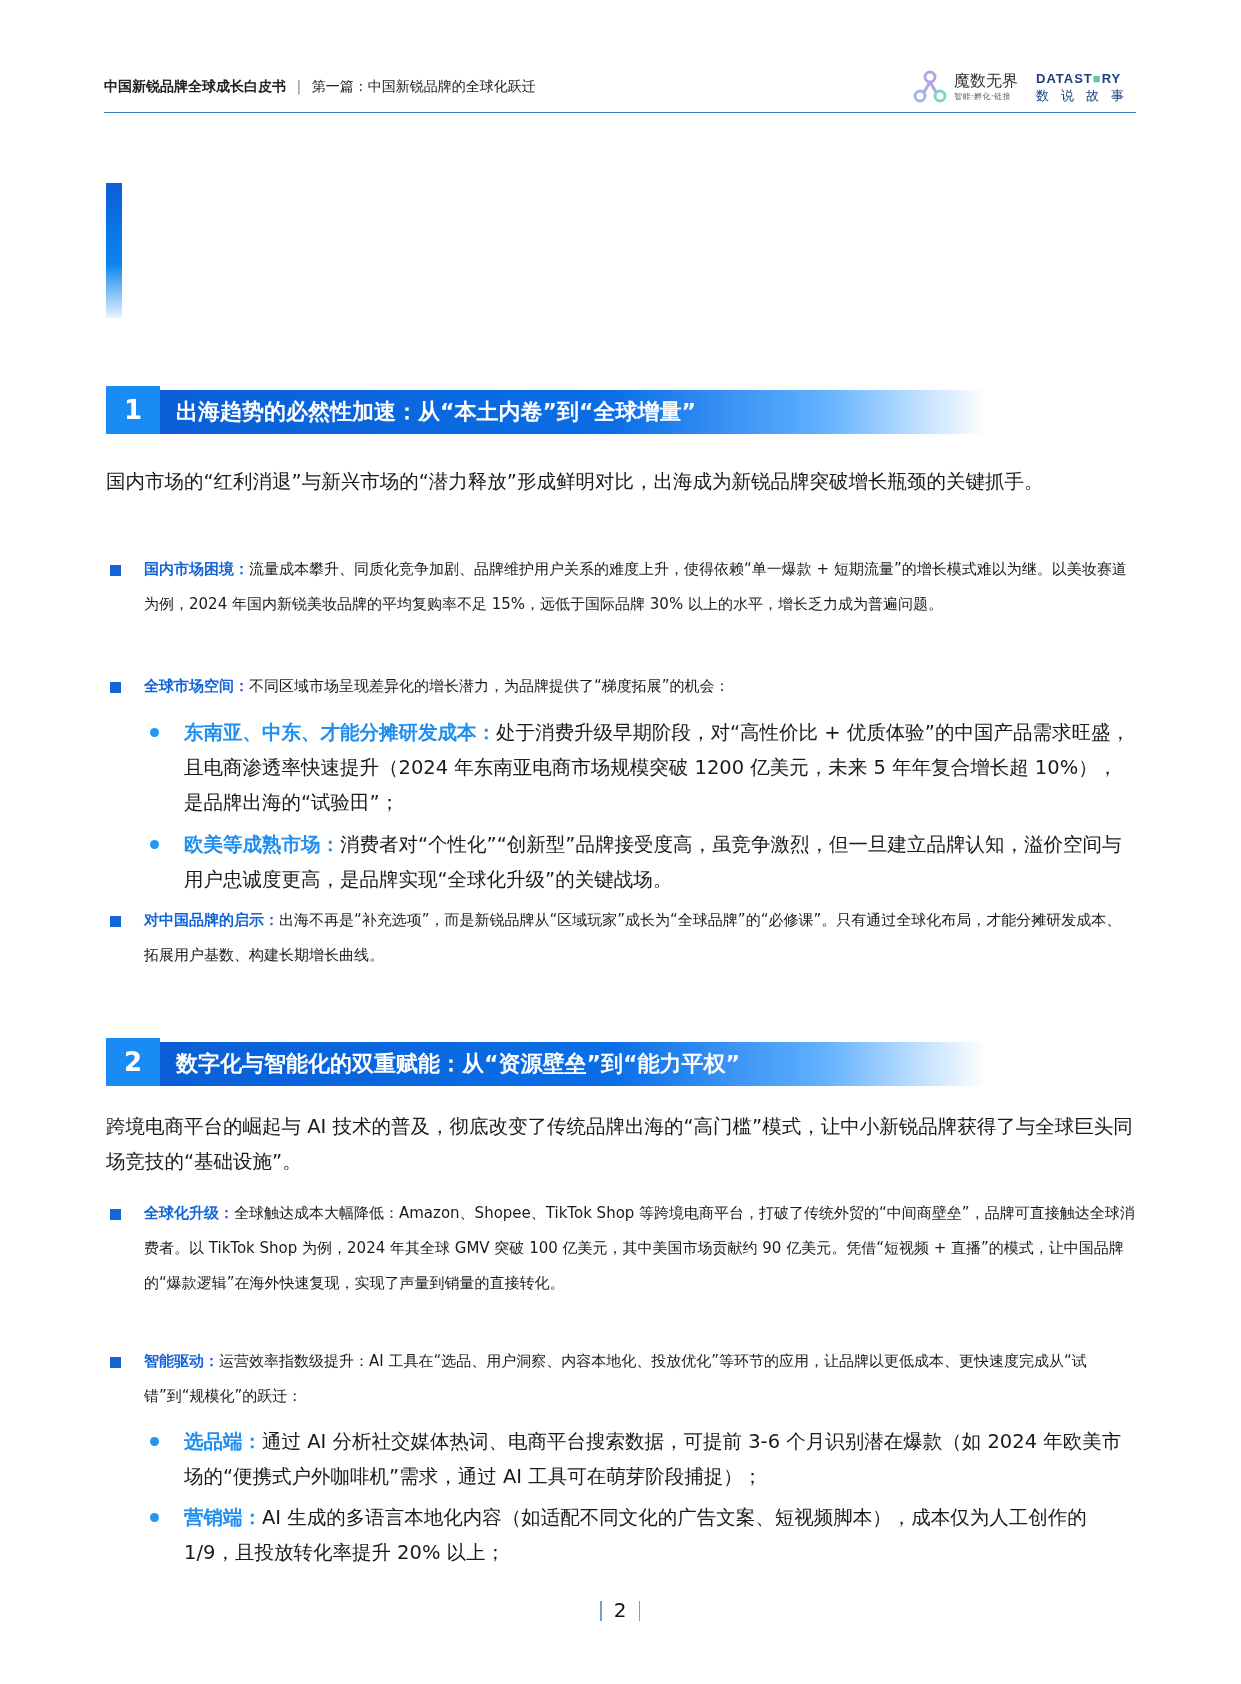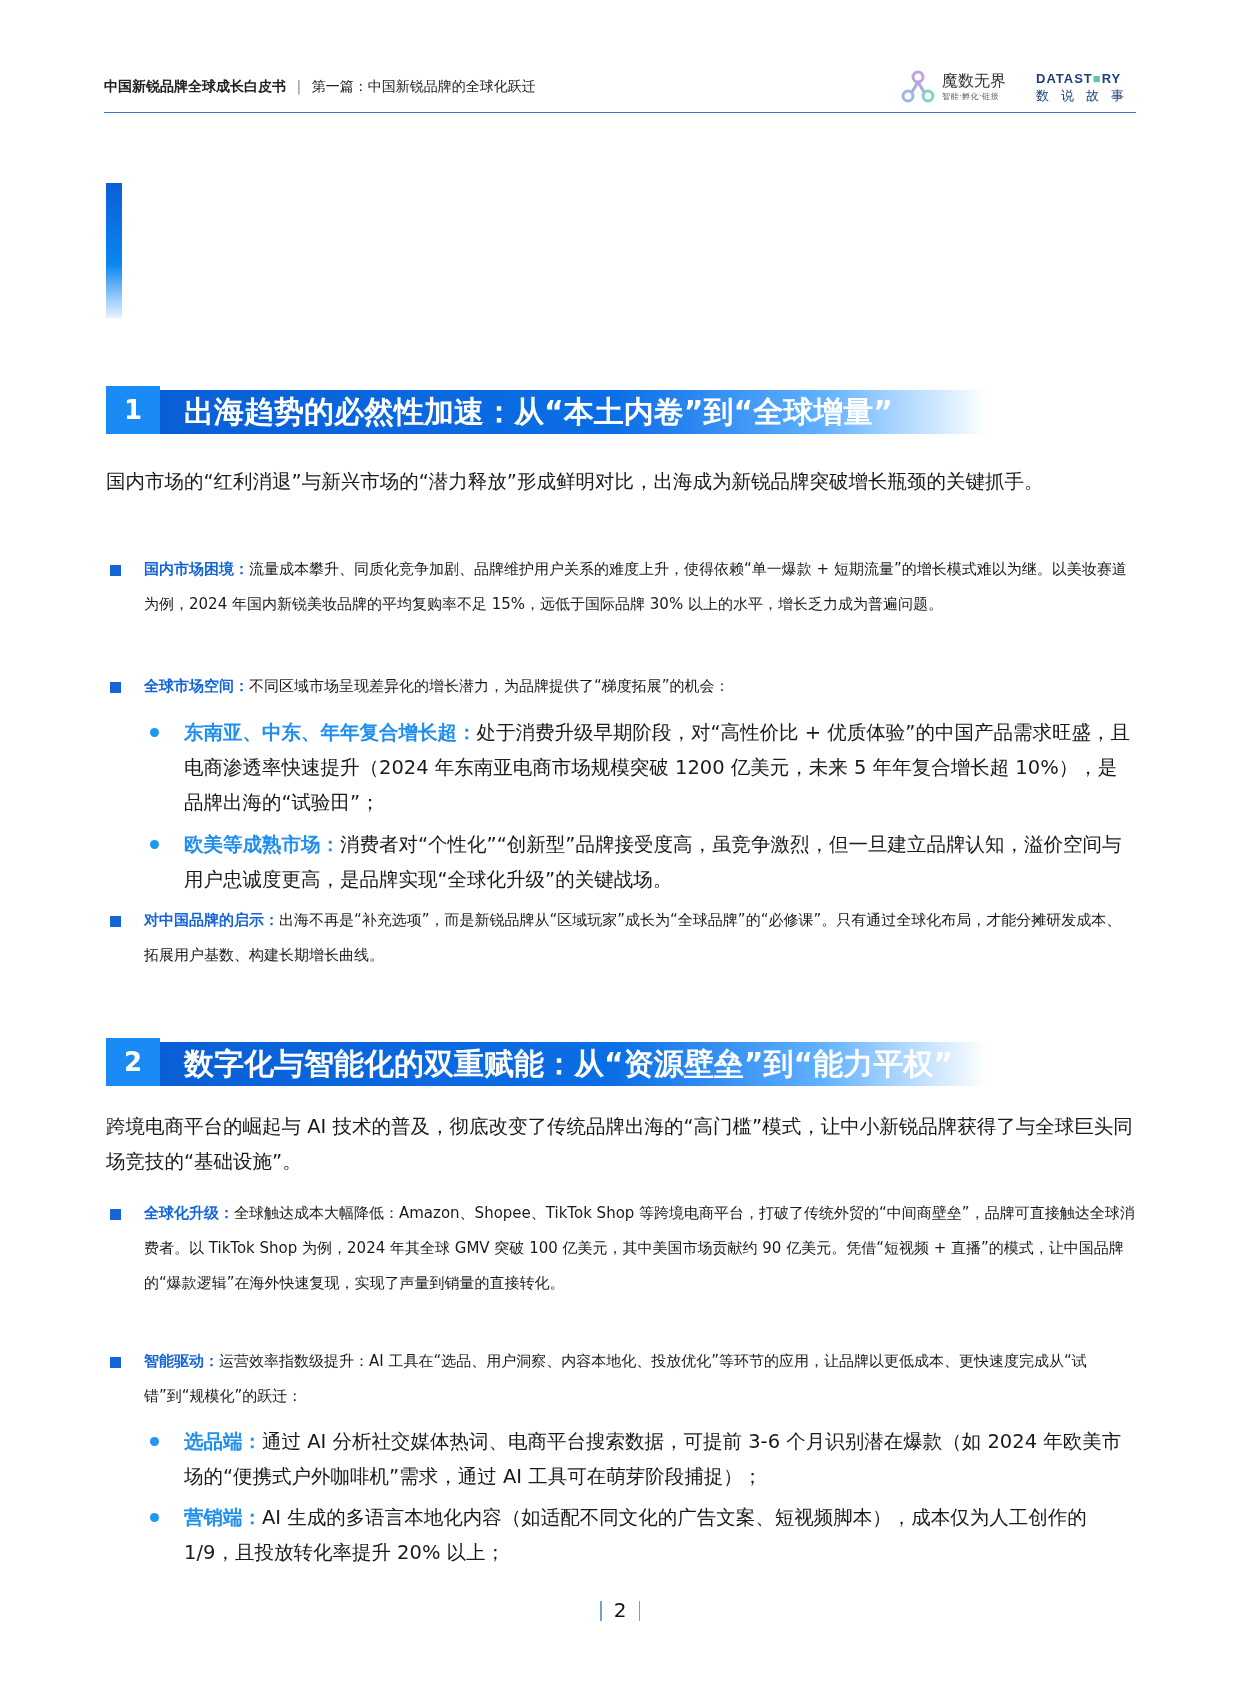--- a/index.html
+++ b/index.html
@@ -2,39 +2,39 @@
 <html><head>
 <meta charset="utf-8">
 <style>
   html, body { margin:0; padding:0; background:#ffffff; }
   body { width:1241px; height:1684px; position:relative; overflow:hidden;
          font-family:"DejaVu Sans", "Liberation Sans", sans-serif; color:#1a1a1a; }
   .header { position:absolute; left:104px; top:60px; width:1032px; height:52px; border-bottom:1.5px solid #3a78c2; }
   .header-left { position:absolute; left:0; top:18px; font-size:14px; color:#222; white-space:nowrap; }
   .header-left .book { font-weight:bold; }
   .header-left .sep { color:#888; margin:0 6px; }
-  .logos { position:absolute; right:0; top:8px; height:38px; display:flex; align-items:center; gap:30px; }
+  .logos { position:absolute; right:0; top:8px; height:38px; display:flex; align-items:center; gap:18px; }
   .logo1 { display:flex; align-items:center; gap:6px; }
   .logo1-text { display:flex; flex-direction:column; line-height:1; }
   .logo1-name { font-size:16px; color:#333; }
   .logo1-sub { font-size:8px; color:#666; margin-top:4px; letter-spacing:0.5px; }
   .logo2 { display:flex; flex-direction:column; line-height:1; }
   .logo2-name { font-size:13px; font-weight:bold; color:#1e3f7a; letter-spacing:1px; font-family:"Liberation Sans", sans-serif; }
   .logo2-name .dot { color:#5fc7b0; }
   .logo2-sub { font-size:13px; color:#1e3f7a; letter-spacing:12px; margin-top:4px; }
 
   .title-bar { position:absolute; left:106px; top:183px; width:16px; height:135px;
                background:linear-gradient(to bottom, #0a5fd6 0%, #0a86f0 60%, #e8f3ff 100%); }
   .title { position:absolute; left:158px; top:178px; font-size:56px; font-weight:bold; line-height:72px; color:#0d0d0d; letter-spacing:2px; }
 
   .sec-head { position:absolute; left:106px; height:44px; width:880px; display:flex; }
   .sec-num { width:54px; height:44px; background:#1a8af5; color:#fff; font-size:26px; font-weight:bold;
              display:flex; align-items:center; justify-content:center; margin-top:-4px; height:48px; }
   .sec-title { flex:1; background:linear-gradient(to right, #0a5fd6 0%, #0b6ee6 55%, #5fb0ff 80%, rgba(255,255,255,0) 100%);
-               color:#fff; font-size:30px; font-weight:bold; display:flex; align-items:center; padding-left:24px; }
+               color:#fff; font-size:22px; font-weight:bold; display:flex; align-items:center; padding-left:16px; }
 
   .para { position:absolute; left:106px; width:1030px; font-size:19.5px; line-height:35px; color:#1a1a1a; }
   .item { position:absolute; left:106px; width:1030px; font-size:15px; line-height:35px; }
   .item .marker { position:absolute; left:4px; top:13px; width:11px; height:11px; background:#1565d8; }
   .item .body { margin-left:38px; }
   .sub { position:absolute; left:146px; width:990px; font-size:19.5px; line-height:35px; }
   .sub .dot { position:absolute; left:4px; top:13px; width:9px; height:9px; border-radius:50%; background:#2196f3; }
   .sub .body { margin-left:38px; }
   .lbl-dark { color:#1565d8; font-weight:bold; }
   .lbl-light { color:#1e8ef0; font-weight:bold; }
@@ -88,21 +88,21 @@
   <div class="body"><span class="lbl-dark">国内市场困境：</span><span>流量成本攀升、同质化竞争加剧、品牌维护用户关系的难度上升，使得依赖“单一爆款 + 短期流量”的增长模式难以为继。以美妆赛道为例，2024 年国内新锐美妆品牌的平均复购率不足 15%，远低于国际品牌 30% 以上的水平，增长乏力成为普遍问题。</span></div>
 </div>
 
 <div class="item" style="top:669px;">
   <span class="marker"></span>
   <div class="body"><span class="lbl-dark">全球市场空间：</span><span>不同区域市场呈现差异化的增长潜力，为品牌提供了“梯度拓展”的机会：</span></div>
 </div>
 
 <div class="sub" style="top:715px;">
   <span class="dot"></span>
-  <div class="body"><span class="lbl-light">东南亚、中东、年年复合增长超：</span><span>处于消费升级早期阶段，对“高性价比 + 优质体验”的中国产品需求旺盛，且电商渗透率快速提升（2024 年东南亚电商市场规模突破 1200 亿美元，未来 5 年年复合增长超 10%），是品牌出海的“试验田”；</span></div>
+  <div class="body"><span class="lbl-light">东南亚、中东、才能分摊研发成本：</span><span>处于消费升级早期阶段，对“高性价比 + 优质体验”的中国产品需求旺盛，且电商渗透率快速提升（2024 年东南亚电商市场规模突破 1200 亿美元，未来 5 年年复合增长超 10%），是品牌出海的“试验田”；</span></div>
 </div>
 
 <div class="sub" style="top:827px;">
   <span class="dot"></span>
   <div class="body"><span class="lbl-light">欧美等成熟市场：</span><span>消费者对“个性化”“创新型”品牌接受度高，虽竞争激烈，但一旦建立品牌认知，溢价空间与用户忠诚度更高，是品牌实现“全球化升级”的关键战场。</span></div>
 </div>
 
 <div class="item" style="top:903px;">
   <span class="marker"></span>
   <div class="body"><span class="lbl-dark">对中国品牌的启示：</span><span>出海不再是“补充选项”，而是新锐品牌从“区域玩家”成长为“全球品牌”的“必修课”。只有通过全球化布局，才能分摊研发成本、拓展用户基数、构建长期增长曲线。</span></div>

